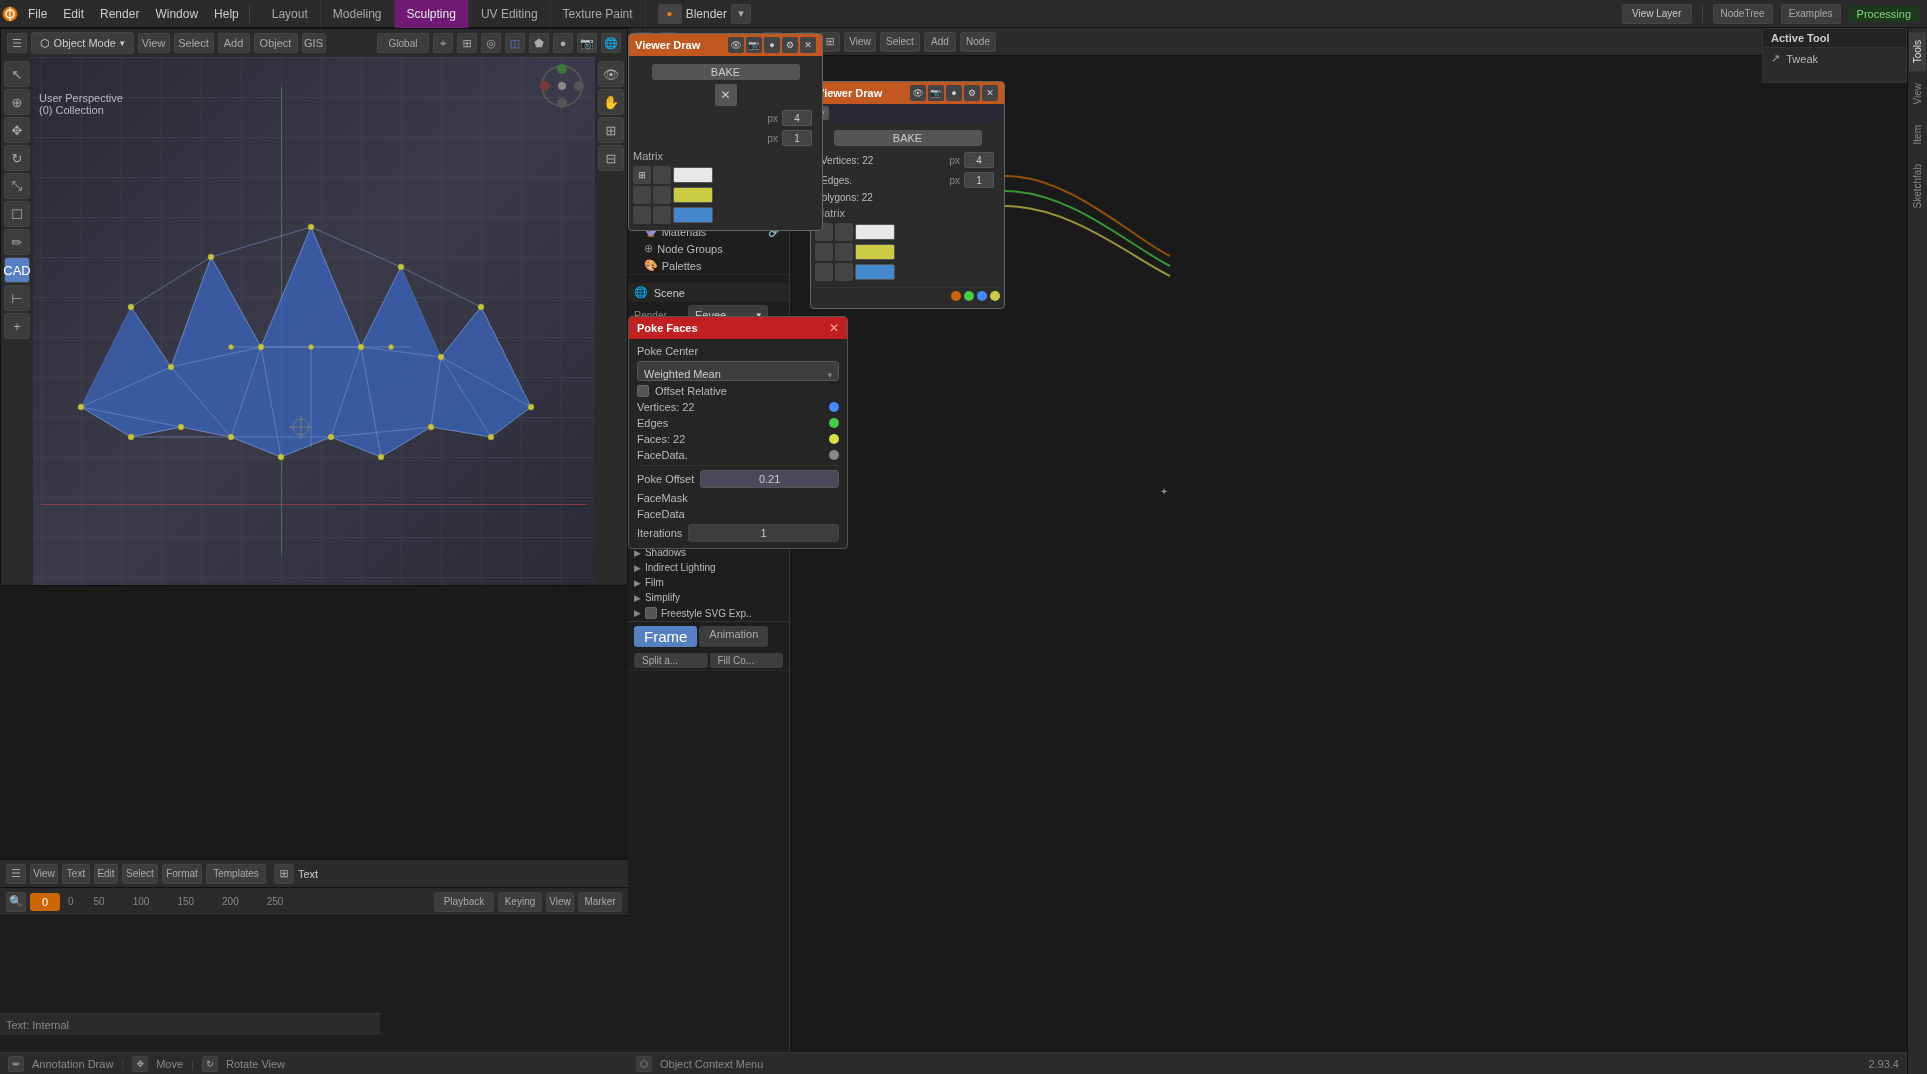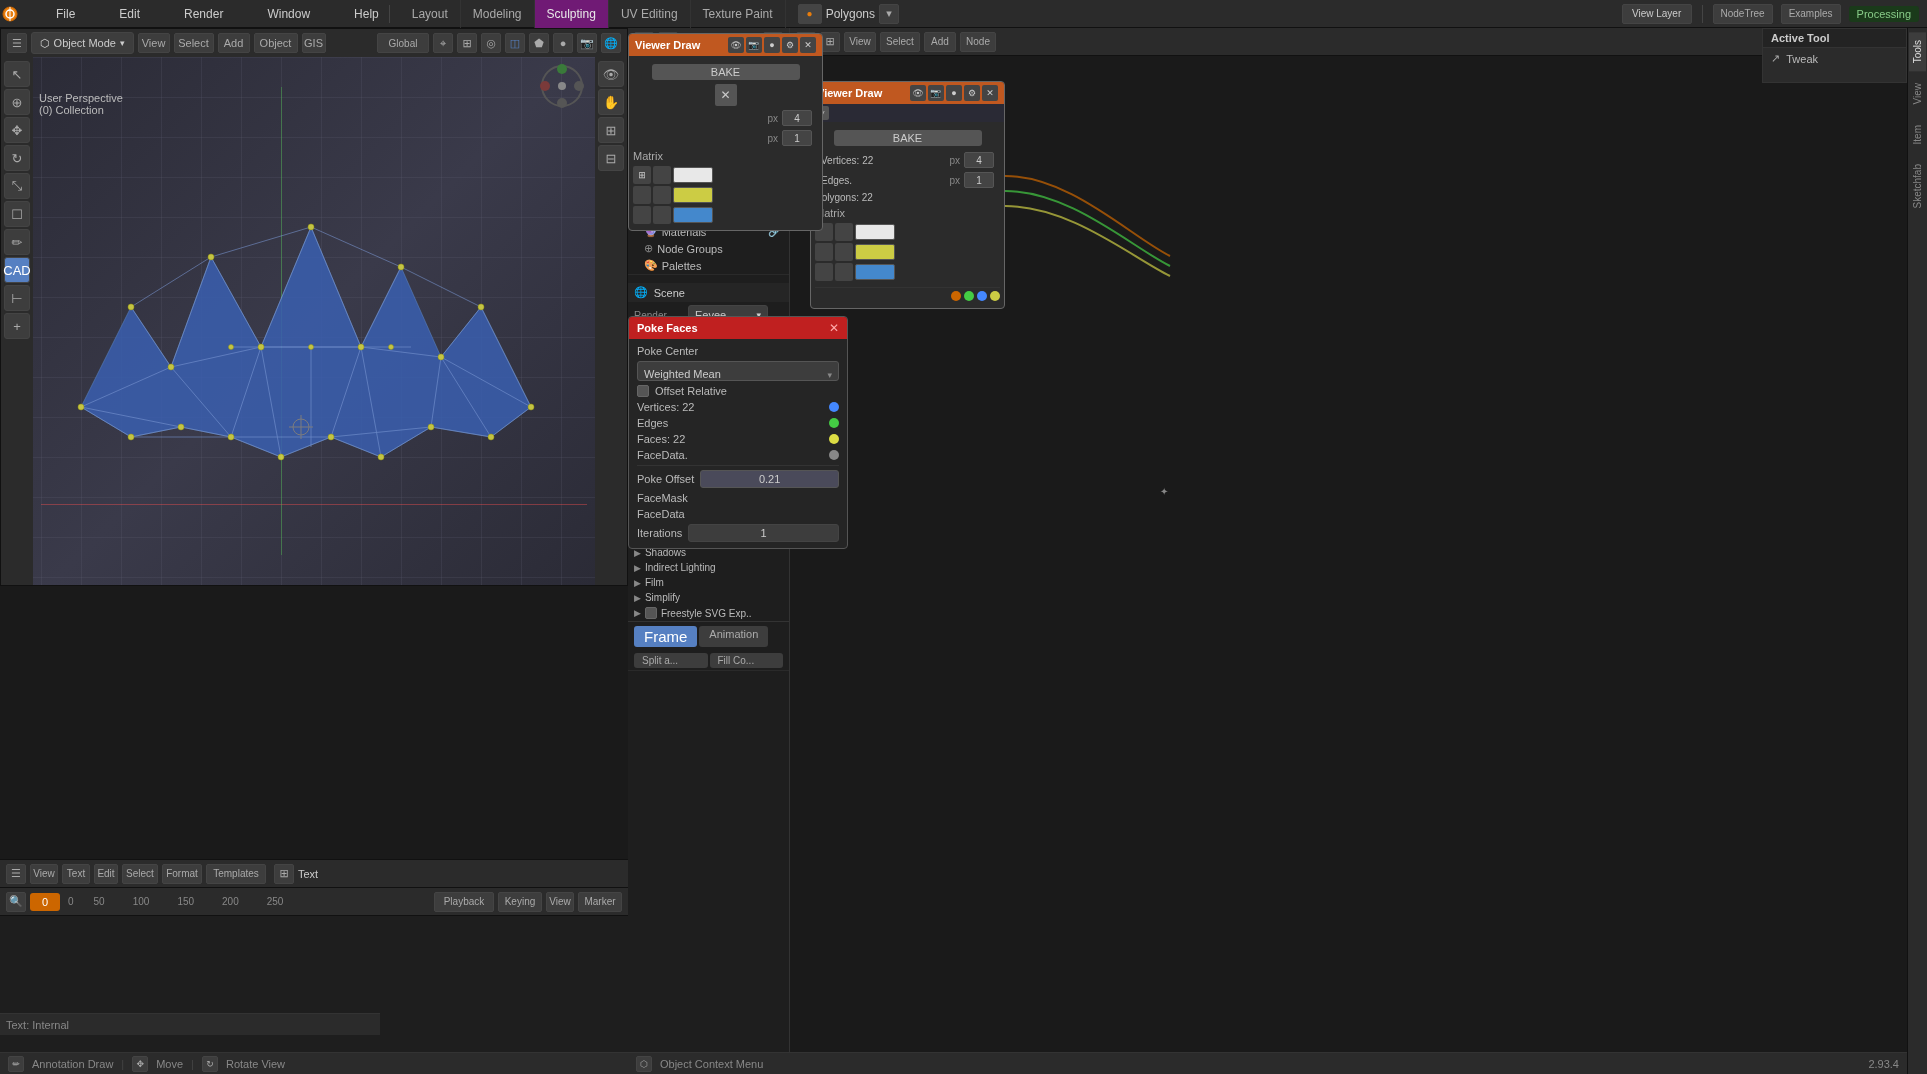--- a/index.html
+++ b/index.html
@@ -26,21 +26,20 @@
       z-index: 100;
     }
     .top-menu-item {
       padding: 0 8px;
       height: 100%;
       display: flex;
       align-items: center;
       cursor: pointer;
       font-size: 12px;
       color: #ccc;
-      margin-left: 28px;
     }
     .top-menu-separator {
       width: 1px;
       height: 18px;
       background: #444;
       margin: 0 2px;
     }
     .top-menu-icon {
       width: 20px; height: 20px;
       display: flex; align-items: center; justify-content: center;
@@ -534,21 +533,21 @@
   <div class="workspace-tabs">
     <div class="workspace-tab">Layout</div>
     <div class="workspace-tab">Modeling</div>
     <div class="workspace-tab active">Sculpting</div>
     <div class="workspace-tab">UV Editing</div>
     <div class="workspace-tab">Texture Paint</div>
   </div>
 
   <div style="margin-left:12px; display:flex; align-items:center; gap:4px;">
     <div class="icon-btn" style="width:24px; background:#444; color:#e87d0d; font-size:10px;">●</div>
-    <span style="font-size:12px; color:#ccc;">Polygons</span>
+    <span style="font-size:12px; color:#ccc;">Blender</span>
     <div class="icon-btn">▾</div>
   </div>
 
   <div class="top-right">
 
     <div class="icon-btn" style="width:70px; font-size:10px; color:#ccc;">View Layer</div>
     <div class="top-menu-separator"></div>
 
     <div class="icon-btn" style="width:60px; font-size:10px;">NodeTree</div>
     <div class="icon-btn" style="width:60px; font-size:10px;">Examples</div>

